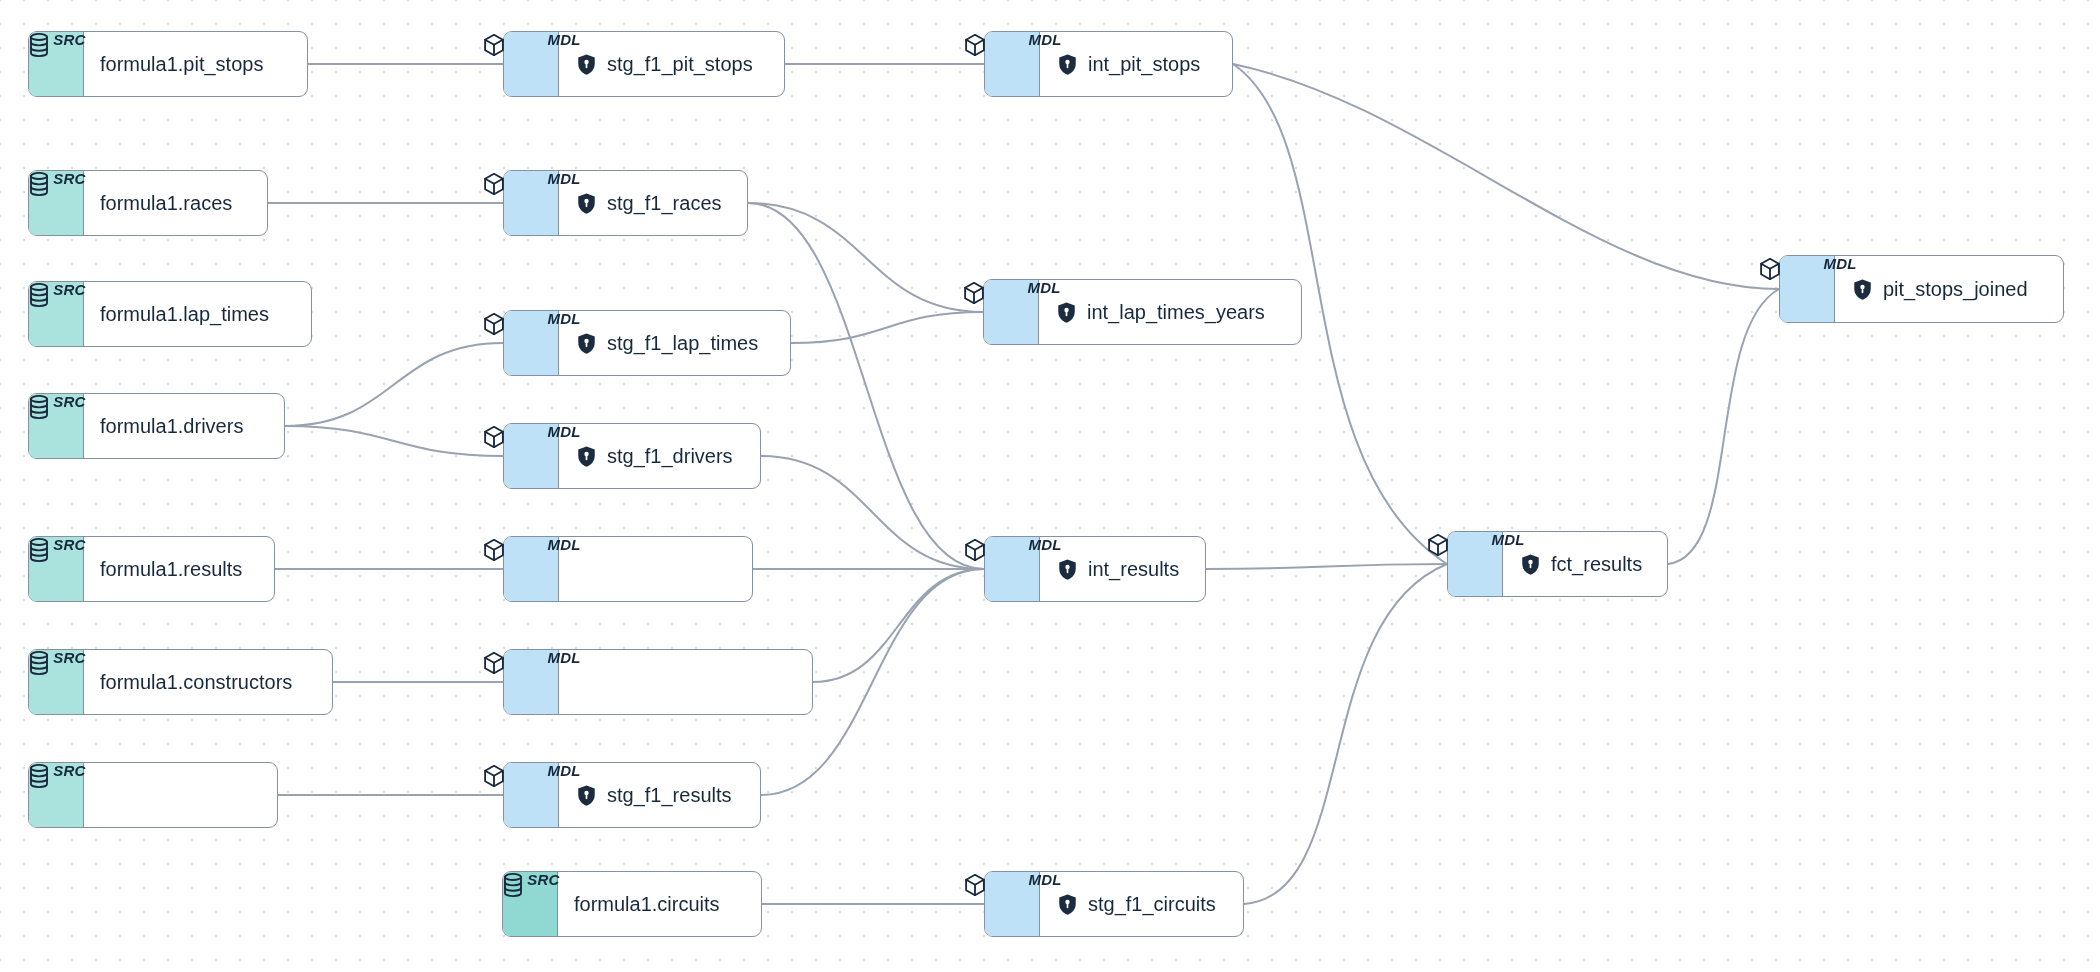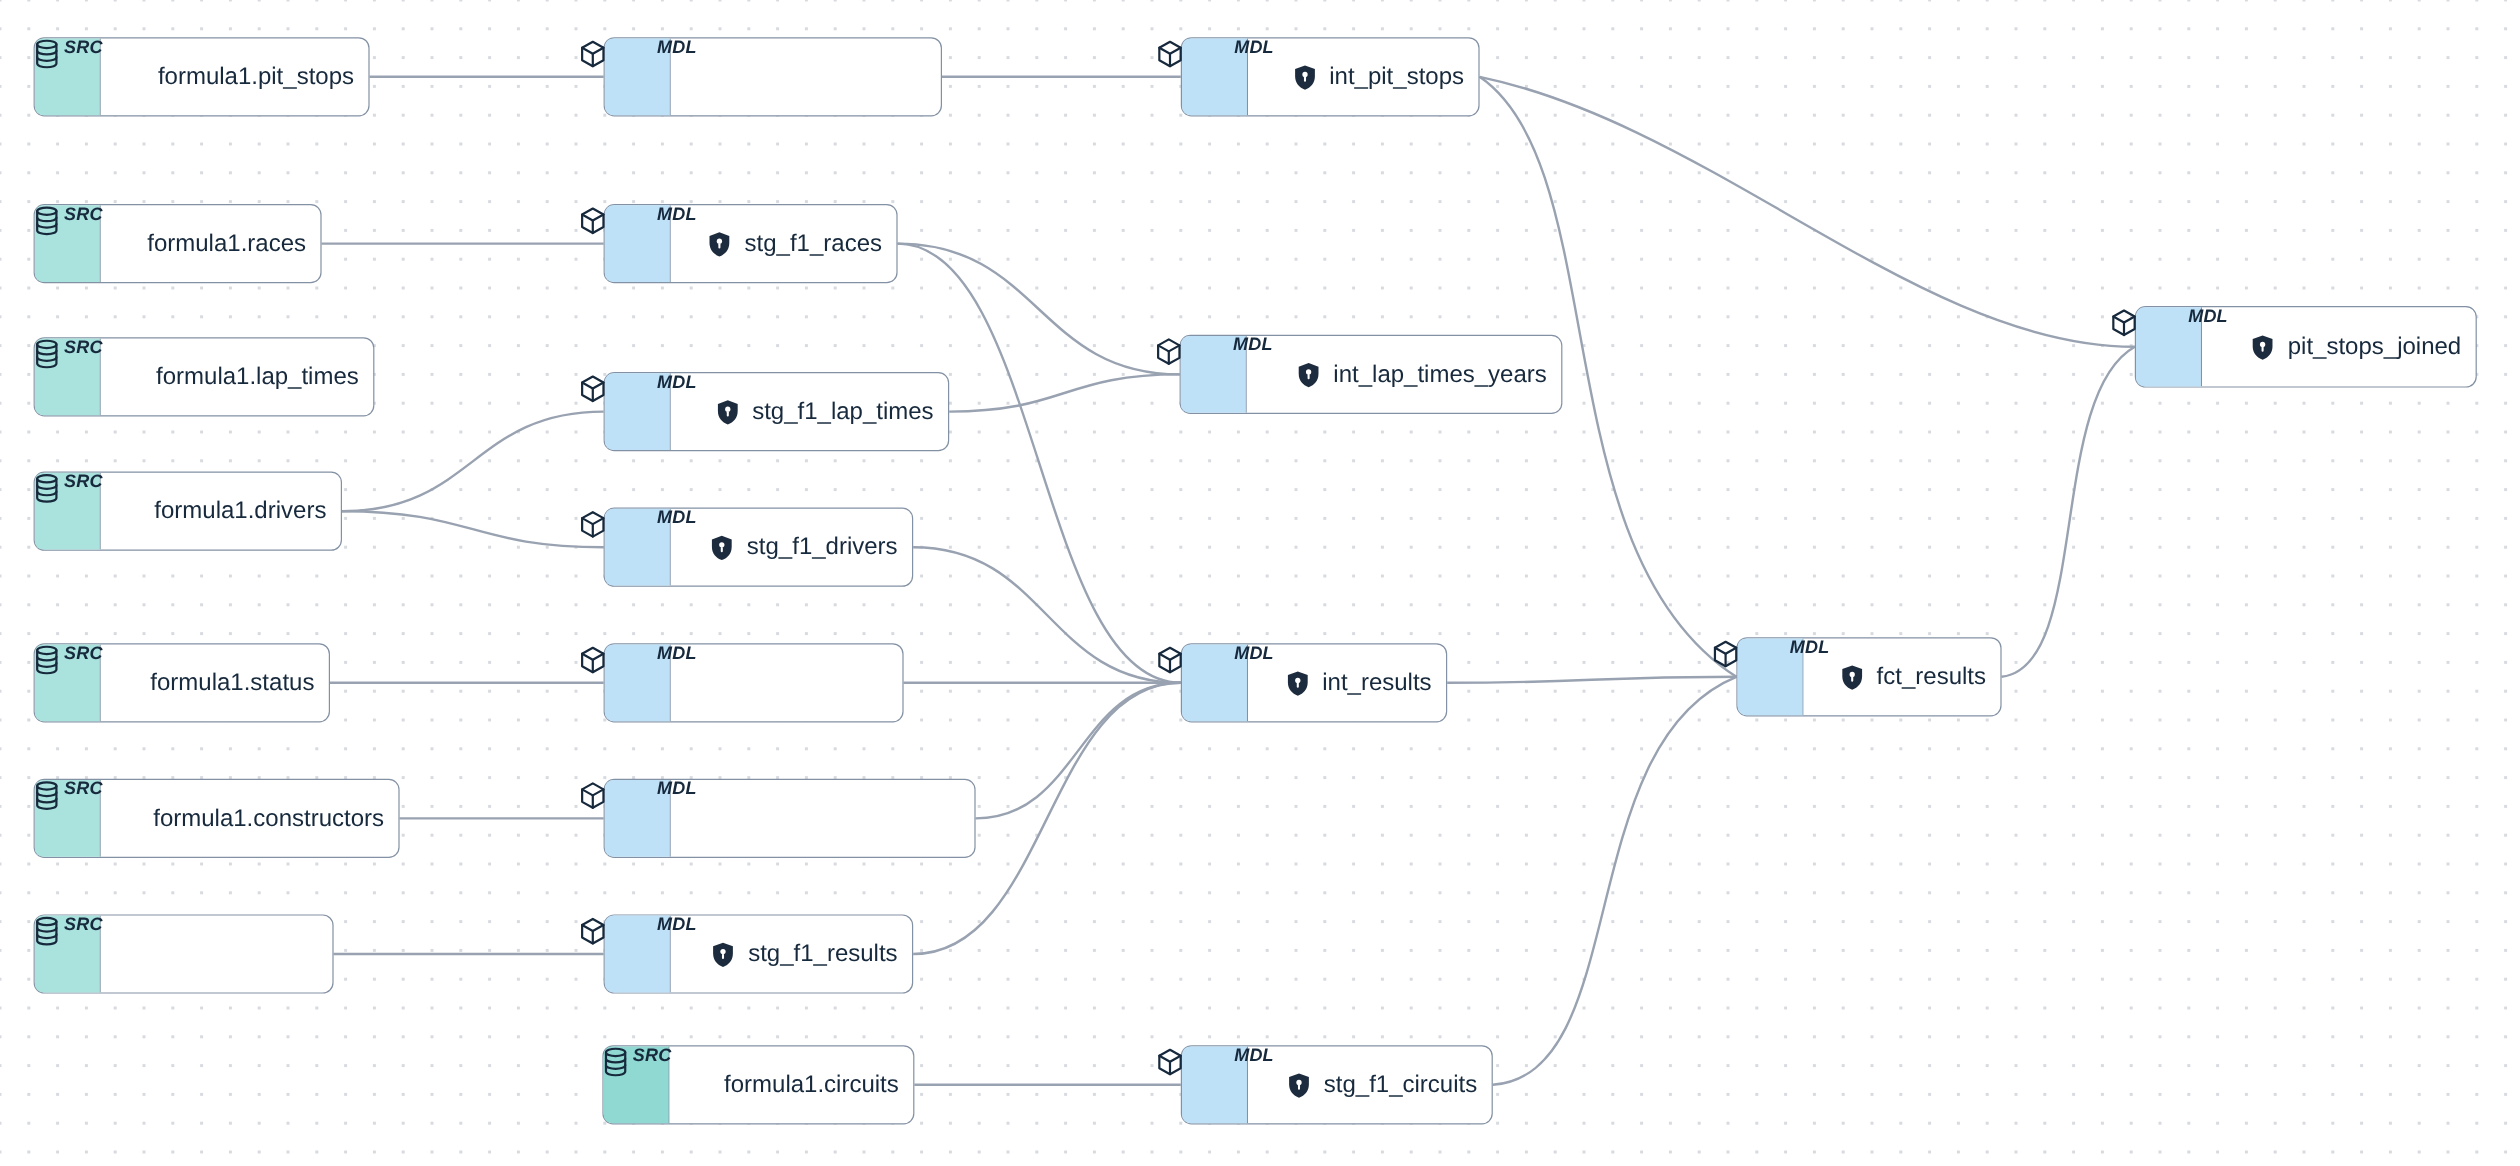--- a/index.html
+++ b/index.html
@@ -37,21 +37,20 @@
   .node.source .badge{background:var(--src-badge,#aae2dd);}
   .node.source.highlight .badge{background:var(--src-badge-hi,#90d8d2);}
   .node.model .badge{background:var(--mdl-badge,#bfe1f7);gap:40px;}
   .badge .icon svg{width:26px;height:26px;display:block;}
   .badge-label{font-size:15px;font-weight:600;letter-spacing:.2px;line-height:1;}
   .label-area{
     flex:1;display:flex;align-items:center;
     gap:9px;padding:0 12px 0 16px;
     color:var(--text-color,#17293c);
     min-width:0;
-    justify-content:flex-end;
   }
   .shield svg{width:23px;height:23px;display:block;}
   .node-label{font-size:20px;white-space:nowrap;line-height:1;}
 </style>
 </head>
 <body>
 
 <div class="canvas">
   <svg class="edges" xmlns="http://www.w3.org/2000/svg">
       <path d="M 308 64 C 405.5 64, 405.5 64, 503 64" class="edge"></path>
@@ -146,21 +145,21 @@
           <svg viewBox="0 0 24 24" fill="none" stroke="currentColor" stroke-width="1.7" stroke-linecap="round" stroke-linejoin="round">
             <ellipse cx="12" cy="4.6" rx="7.4" ry="2.8"></ellipse>
             <path d="M4.6 4.6v14.8c0 1.55 3.31 2.8 7.4 2.8s7.4-1.25 7.4-2.8V4.6"></path>
             <path d="M4.6 9.53c0 1.55 3.31 2.8 7.4 2.8s7.4-1.25 7.4-2.8"></path>
             <path d="M4.6 14.47c0 1.55 3.31 2.8 7.4 2.8s7.4-1.25 7.4-2.8"></path>
           </svg>
         </span>
         <span class="badge-label">SRC</span>
       </div>
       <div class="label-area">
-        <span class="node-label">formula1.status</span>
+        <span class="node-label">formula1.results</span>
       </div>
     </div>
     <div class="node source" style="left: 28px; top: 649px; width: 305px; height: 66px;">
       <div class="badge">
         <span class="icon">
           <svg viewBox="0 0 24 24" fill="none" stroke="currentColor" stroke-width="1.7" stroke-linecap="round" stroke-linejoin="round">
             <ellipse cx="12" cy="4.6" rx="7.4" ry="2.8"></ellipse>
             <path d="M4.6 4.6v14.8c0 1.55 3.31 2.8 7.4 2.8s7.4-1.25 7.4-2.8V4.6"></path>
             <path d="M4.6 9.53c0 1.55 3.31 2.8 7.4 2.8s7.4-1.25 7.4-2.8"></path>
             <path d="M4.6 14.47c0 1.55 3.31 2.8 7.4 2.8s7.4-1.25 7.4-2.8"></path>
@@ -204,20 +203,30 @@
     <div class="node model" style="left: 503px; top: 31px; width: 282px; height: 66px;">
       <div class="badge">
         <span class="icon">
           <svg viewBox="0 0 24 24" fill="none" stroke="currentColor" stroke-width="1.7" stroke-linecap="round" stroke-linejoin="round">
             <path d="M12 2.6 20.2 7.2 V16.8 L12 21.4 L3.8 16.8 V7.2 Z"></path>
             <path d="M3.8 7.2 L12 11.8 L20.2 7.2"></path>
             <path d="M12 11.8 V21.4"></path>
           </svg>
         </span>
         <span class="badge-label">MDL</span>
+      </div>
+      <div class="label-area">
+        <span class="icon shield">
+          <svg viewBox="0 0 24 24">
+            <path fill="#1d2b3e" d="M12 1.6 L20.6 4.8 V11 C20.6 16.9 17 20.9 12 22.7 C7 20.9 3.4 16.9 3.4 11 V4.8 Z"></path>
+            <circle cx="12" cy="9.4" r="2.3" fill="#ffffff"></circle>
+            <rect x="11.1" y="11.2" width="1.8" height="4.6" rx="0.9" fill="#ffffff"></rect>
+          </svg>
+        </span>
+        <span class="node-label">stg_f1_pit_stops</span>
       </div>
     </div>
     <div class="node model" style="left: 503px; top: 170px; width: 245px; height: 66px;">
       <div class="badge">
         <span class="icon">
           <svg viewBox="0 0 24 24" fill="none" stroke="currentColor" stroke-width="1.7" stroke-linecap="round" stroke-linejoin="round">
             <path d="M12 2.6 20.2 7.2 V16.8 L12 21.4 L3.8 16.8 V7.2 Z"></path>
             <path d="M3.8 7.2 L12 11.8 L20.2 7.2"></path>
             <path d="M12 11.8 V21.4"></path>
           </svg>

